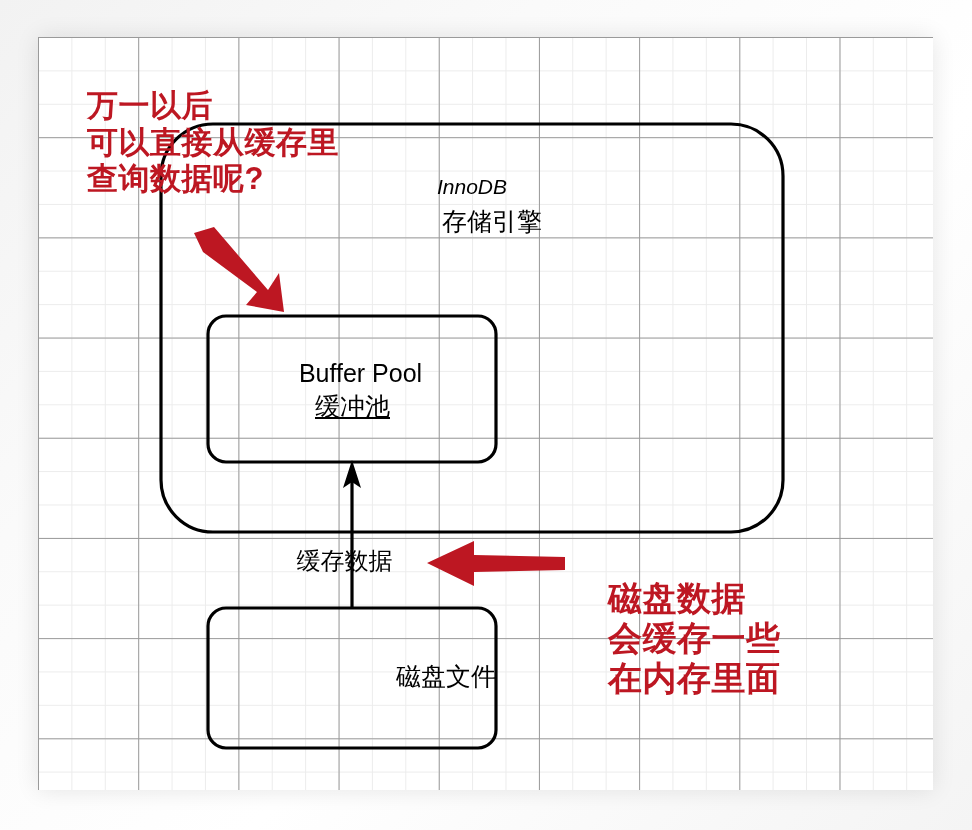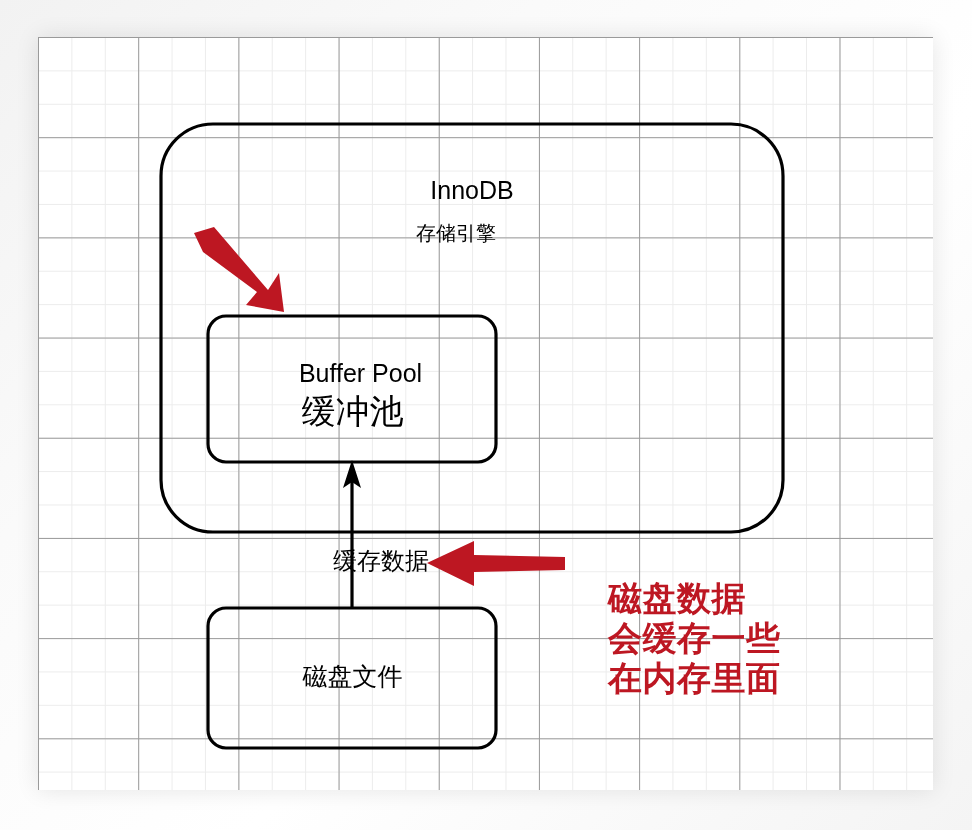--- a/index.html
+++ b/index.html
@@ -63,41 +63,42 @@
     font-weight: 700;
     line-height: 1.18;
     white-space: pre;
     letter-spacing: 0.5px;
     user-select: none;
   }
   #innodb-title {
     left: 352px;
     top: 174px;
     width: 240px;
-    font-size: 25px;
+    font-size: 21px;
+    font-style: italic;
   }
   #bufferpool-label {
     left: 209px;
     top: 357px;
     width: 303px;
     font-size: 25px;
   }
   #diskfile-label {
     left: 209px;
     top: 660px;
     width: 287px;
     font-size: 25px;
+    text-align: right;
   }
   #cachedata-label {
-    left: 284px;
+    left: 272px;
     top: 546px;
     width: 145px;
     font-size: 24px;
     background: transparent;
-    text-align: right;
   }
   #note-top {
     left: 87px;
     top: 88px;
     font-size: 31px;
   }
   #note-bottom {
     left: 608px;
     top: 578px;
     font-size: 34px;
@@ -124,27 +125,30 @@
     <g>
       <polygon fill="#bd1722" points="194,233 214,227 268,290 279,273 284,312 246,305 257,292 203,252"></polygon>
     </g>
 
     <g>
       <polygon fill="#bd1722" points="427,563 474,541 474,555 565,557 565,570 474,572 474,586"></polygon>
     </g>
   </svg>
 
   <div class="node-label" id="innodb-title">InnoDB</div>
-  <div class="node-label" style="left:336px; top:205px; width:240px; font-size:20px;margin-top:16px;">存储引擎</div>
+  <div class="node-label" style="left:372px; top:205px; width:240px; font-size:25px;">存储引擎</div>
 
   <div class="node-label" id="bufferpool-label">Buffer Pool</div>
-  <div class="node-label" style="left:209px; top:390px; width:287px; font-size:34px;">缓冲池</div>
+  <div class="node-label" style="left:209px; top:390px; width:287px; font-size:25px;text-decoration:underline;">缓冲池</div>
 
   <div class="node-label" id="diskfile-label">磁盘文件</div>
 
   <div class="node-label" id="cachedata-label">缓存数据</div>
 
+  <div class="red-note" id="note-top">万一以后
+可以直接从缓存里
+查询数据呢?</div>
 
   <div class="red-note" id="note-bottom">磁盘数据
 会缓存一些
 在内存里面</div>
 
 </div>
 
 </body></html>

